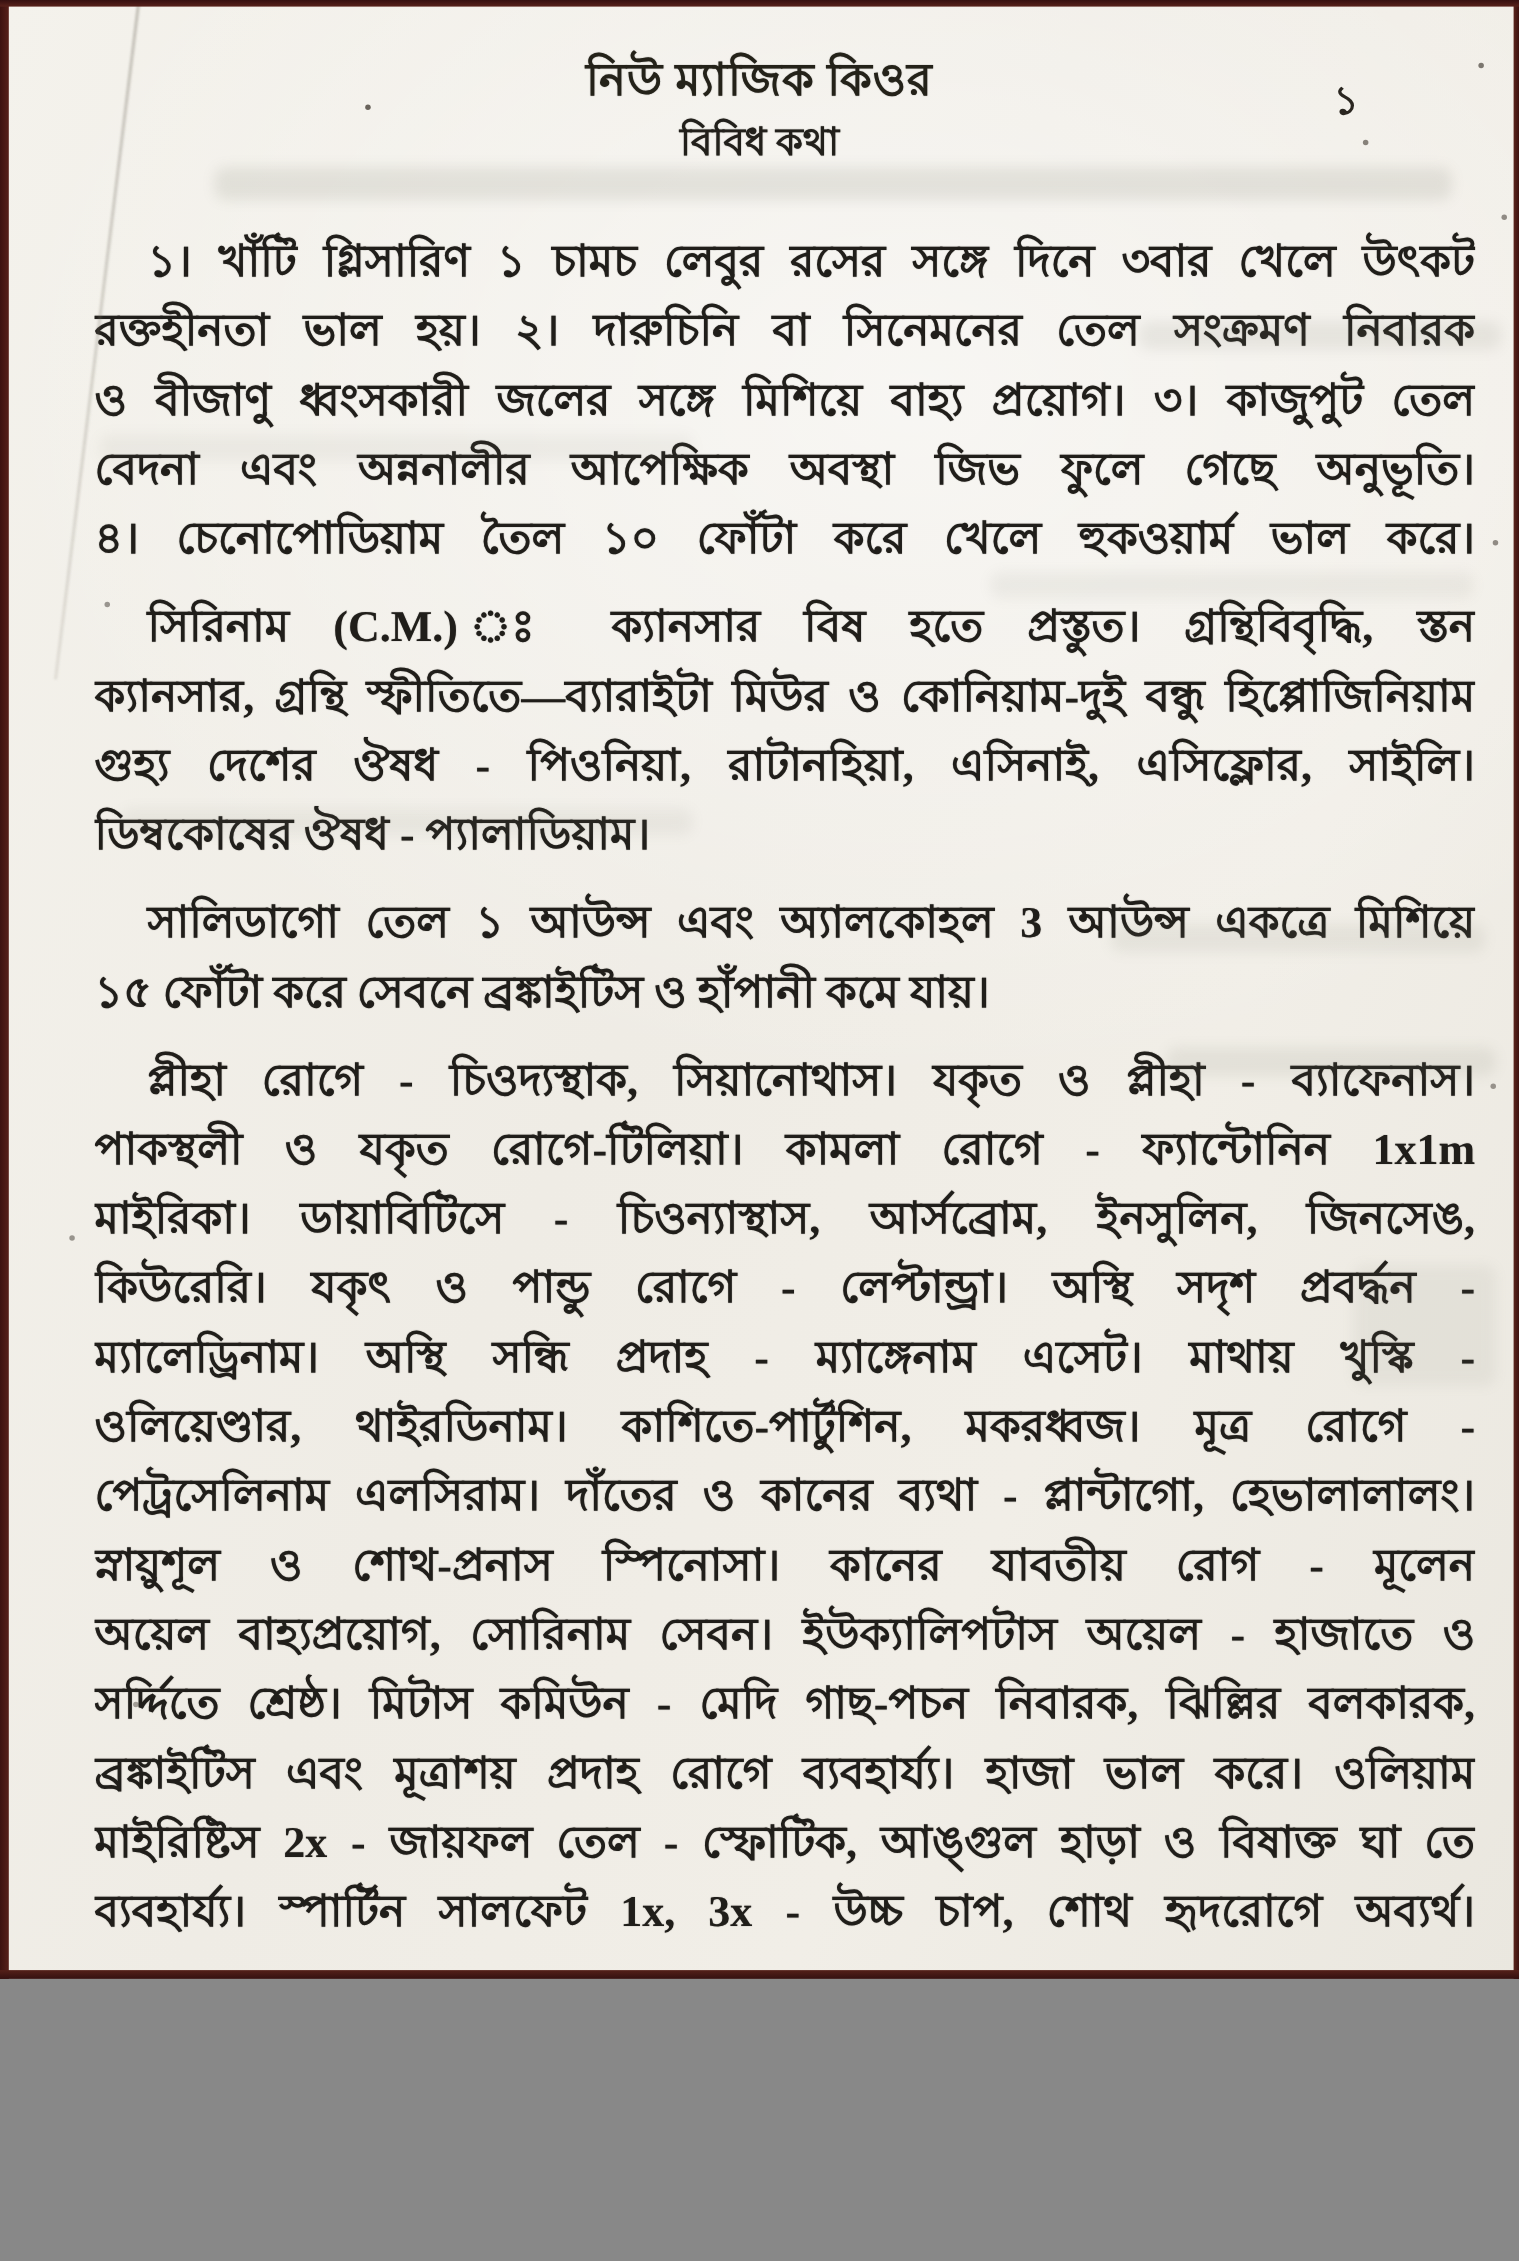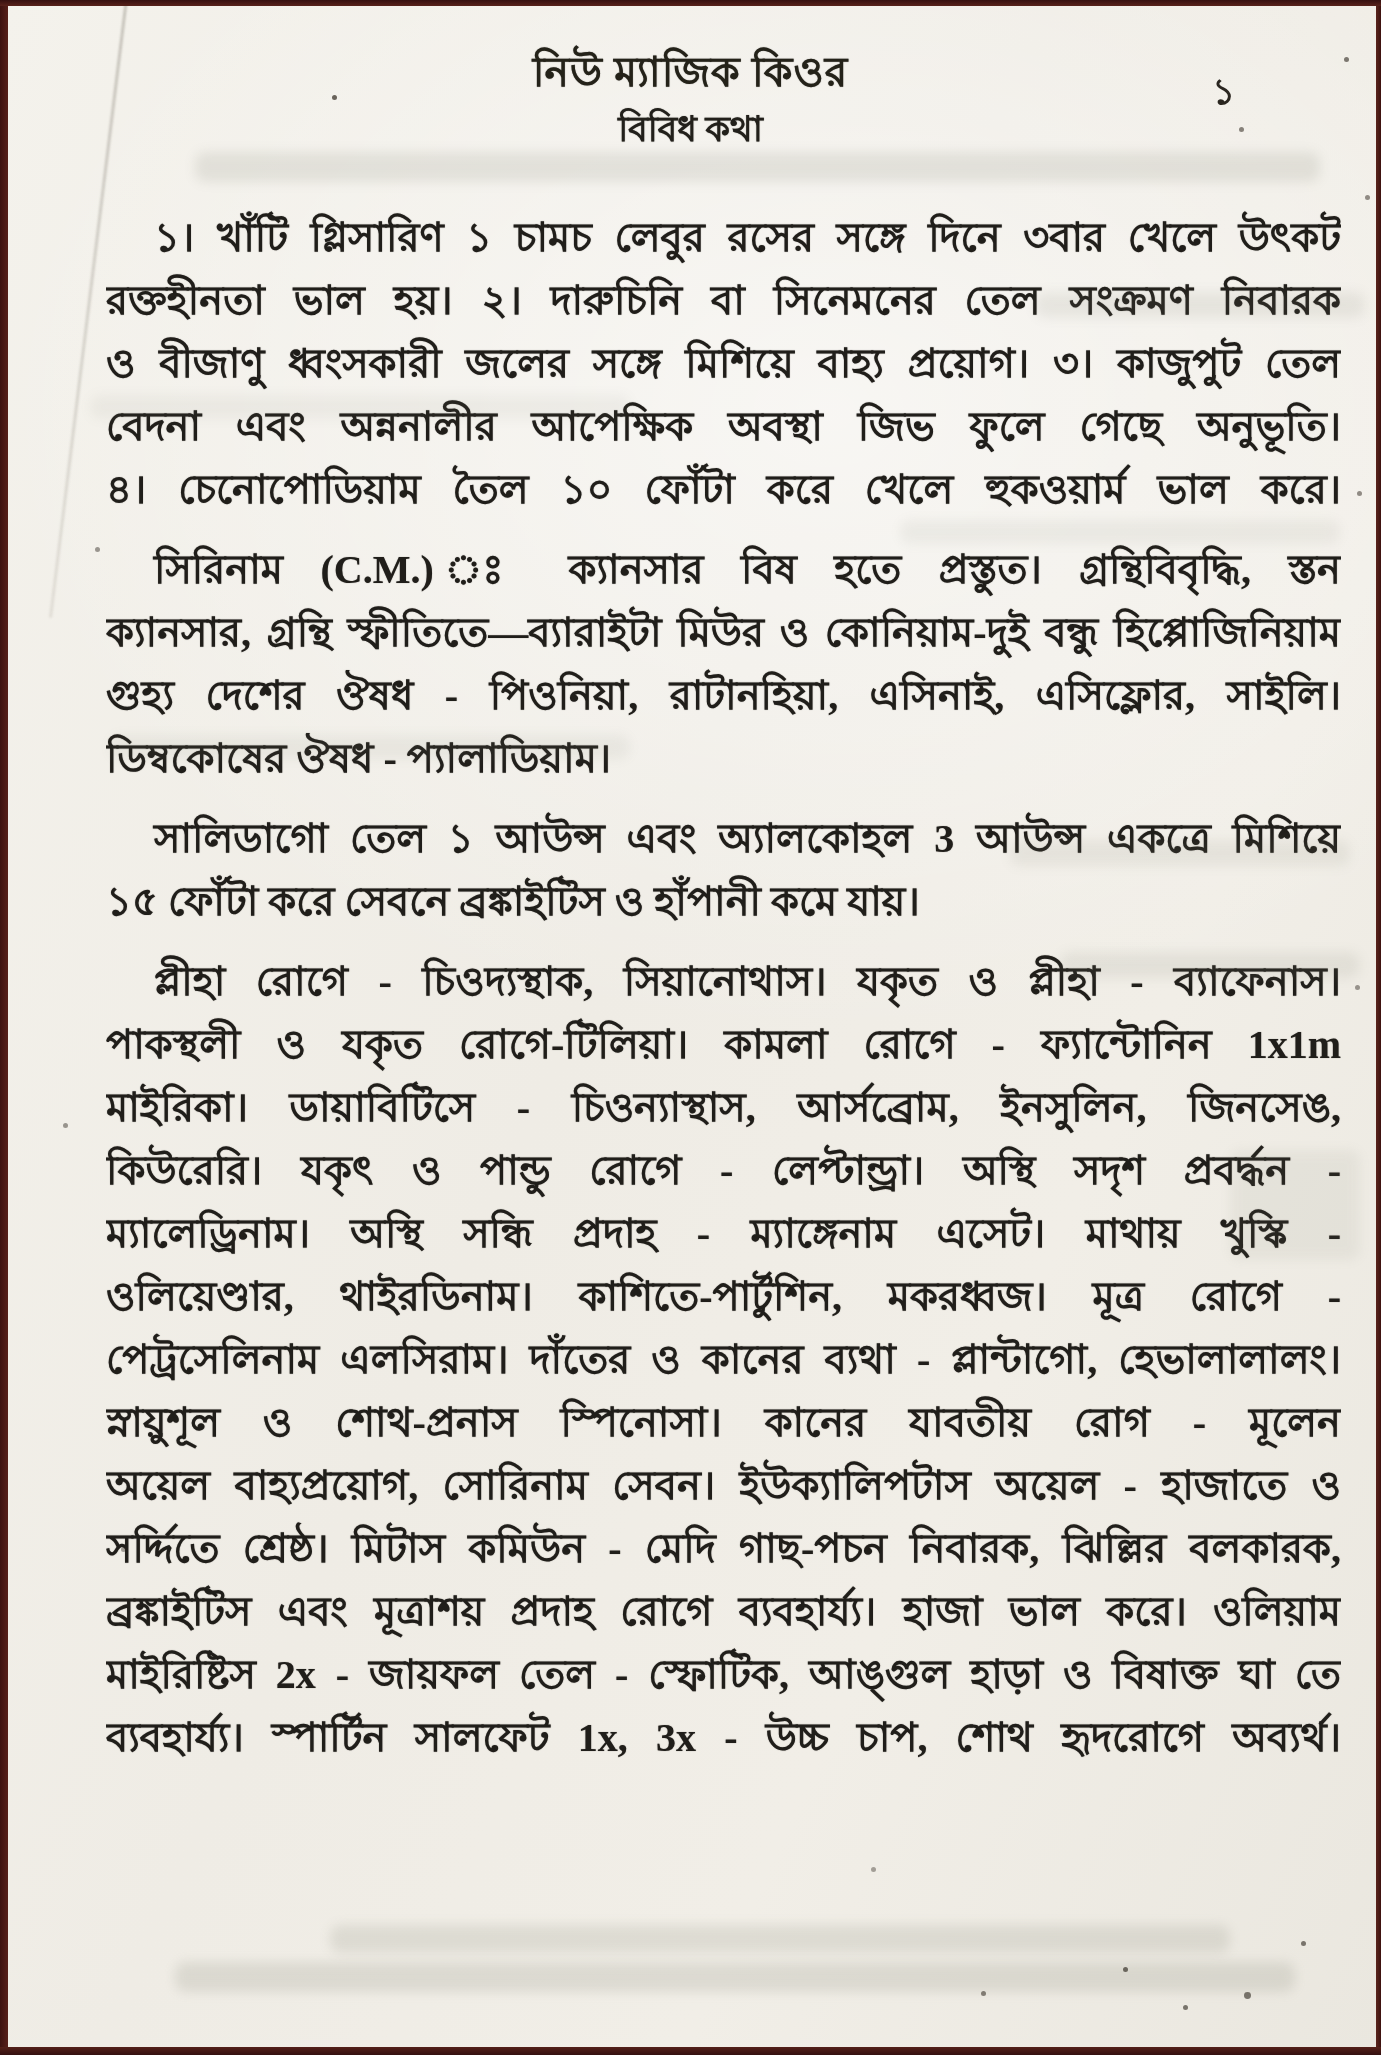--- a/index.html
+++ b/index.html
@@ -1,18 +1,18 @@
 <!DOCTYPE html>
 <html lang="bn"><head>
 <meta charset="utf-8">
 <style>
   html,body{margin:0;padding:0;background:#888;}
   .page{
     position:relative;
-    width:1381px;height:2055px;
+    width:1381px;height:1799px;
     margin:0 auto;
     background:
       radial-gradient(ellipse 1200px 900px at 60% 20%, rgba(255,255,255,.55), rgba(255,255,255,0) 70%),
       linear-gradient(115deg,#f4f2ec 0%,#efece5 45%,#f1eee7 70%,#eae7df 100%);
     overflow:hidden;
     font-family:"Liberation Serif","DejaVu Serif",serif;
     color:#201e1a;
   }
   
   .edge{position:absolute;background:linear-gradient(90deg,#3d1210,#57201a);z-index:6;}
@@ -35,21 +35,21 @@
     position:absolute;top:102px;left:0;right:0;
     text-align:center;font-size:35px;font-weight:bold;color:#22201b;
     text-shadow:0 0 1px rgba(20,18,14,.6);
   }
   .text-block{
     position:absolute;top:206px;left:86px;right:40px;
     font-size:40px;line-height:63px;font-weight:bold;
     text-shadow:0 0 1px rgba(25,22,18,.5);
   }
   .para{margin:0 0 17px 0;}
-  .ln{height:63px;overflow:hidden;margin-left:20px;}
+  .ln{height:63px;overflow:hidden;}
   .j{text-align:justify;text-align-last:justify;}
   .ind{text-indent:48px;}
 
   
   .ghost{position:absolute;background:rgba(125,128,112,.55);filter:blur(6px);border-radius:10px;z-index:1;}
   .g1{left:195px;top:152px;width:1125px;height:30px;opacity:.28;}
   .g2{left:1035px;top:292px;width:330px;height:26px;opacity:.22;}
   .g3{left:90px;top:395px;width:540px;height:24px;opacity:.14;}
   .g4{left:900px;top:520px;width:440px;height:24px;opacity:.16;}
   .g5{left:110px;top:735px;width:520px;height:24px;opacity:.16;}

